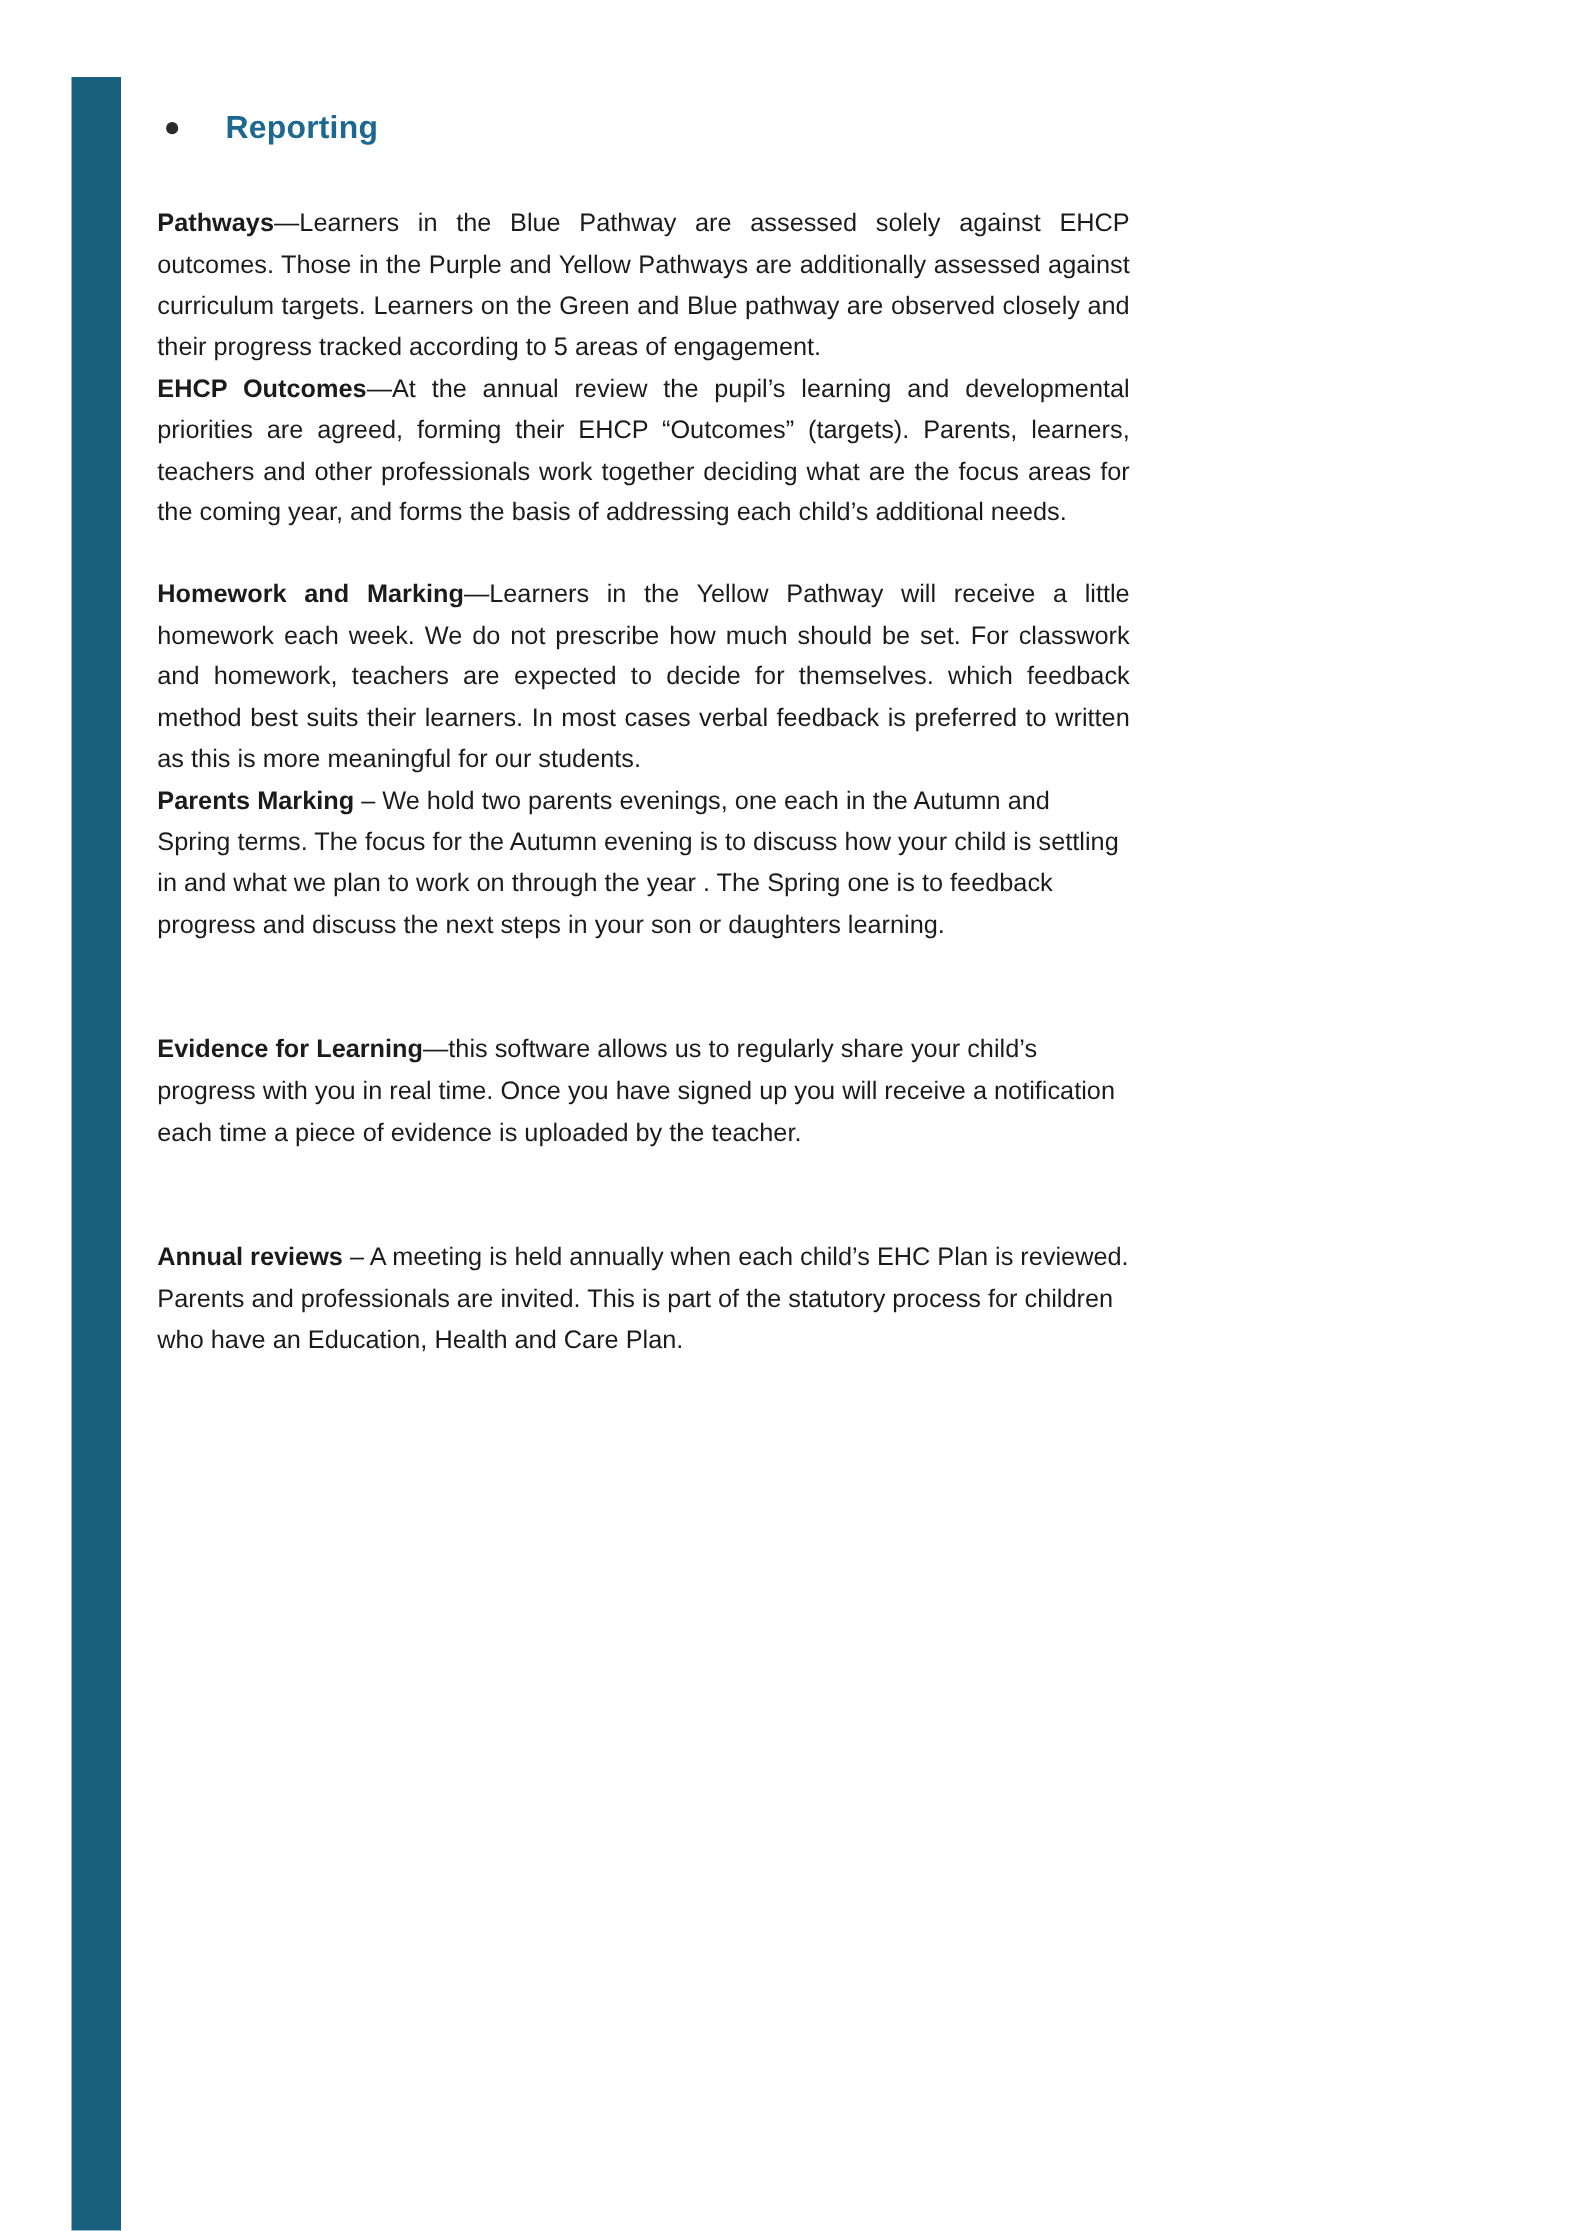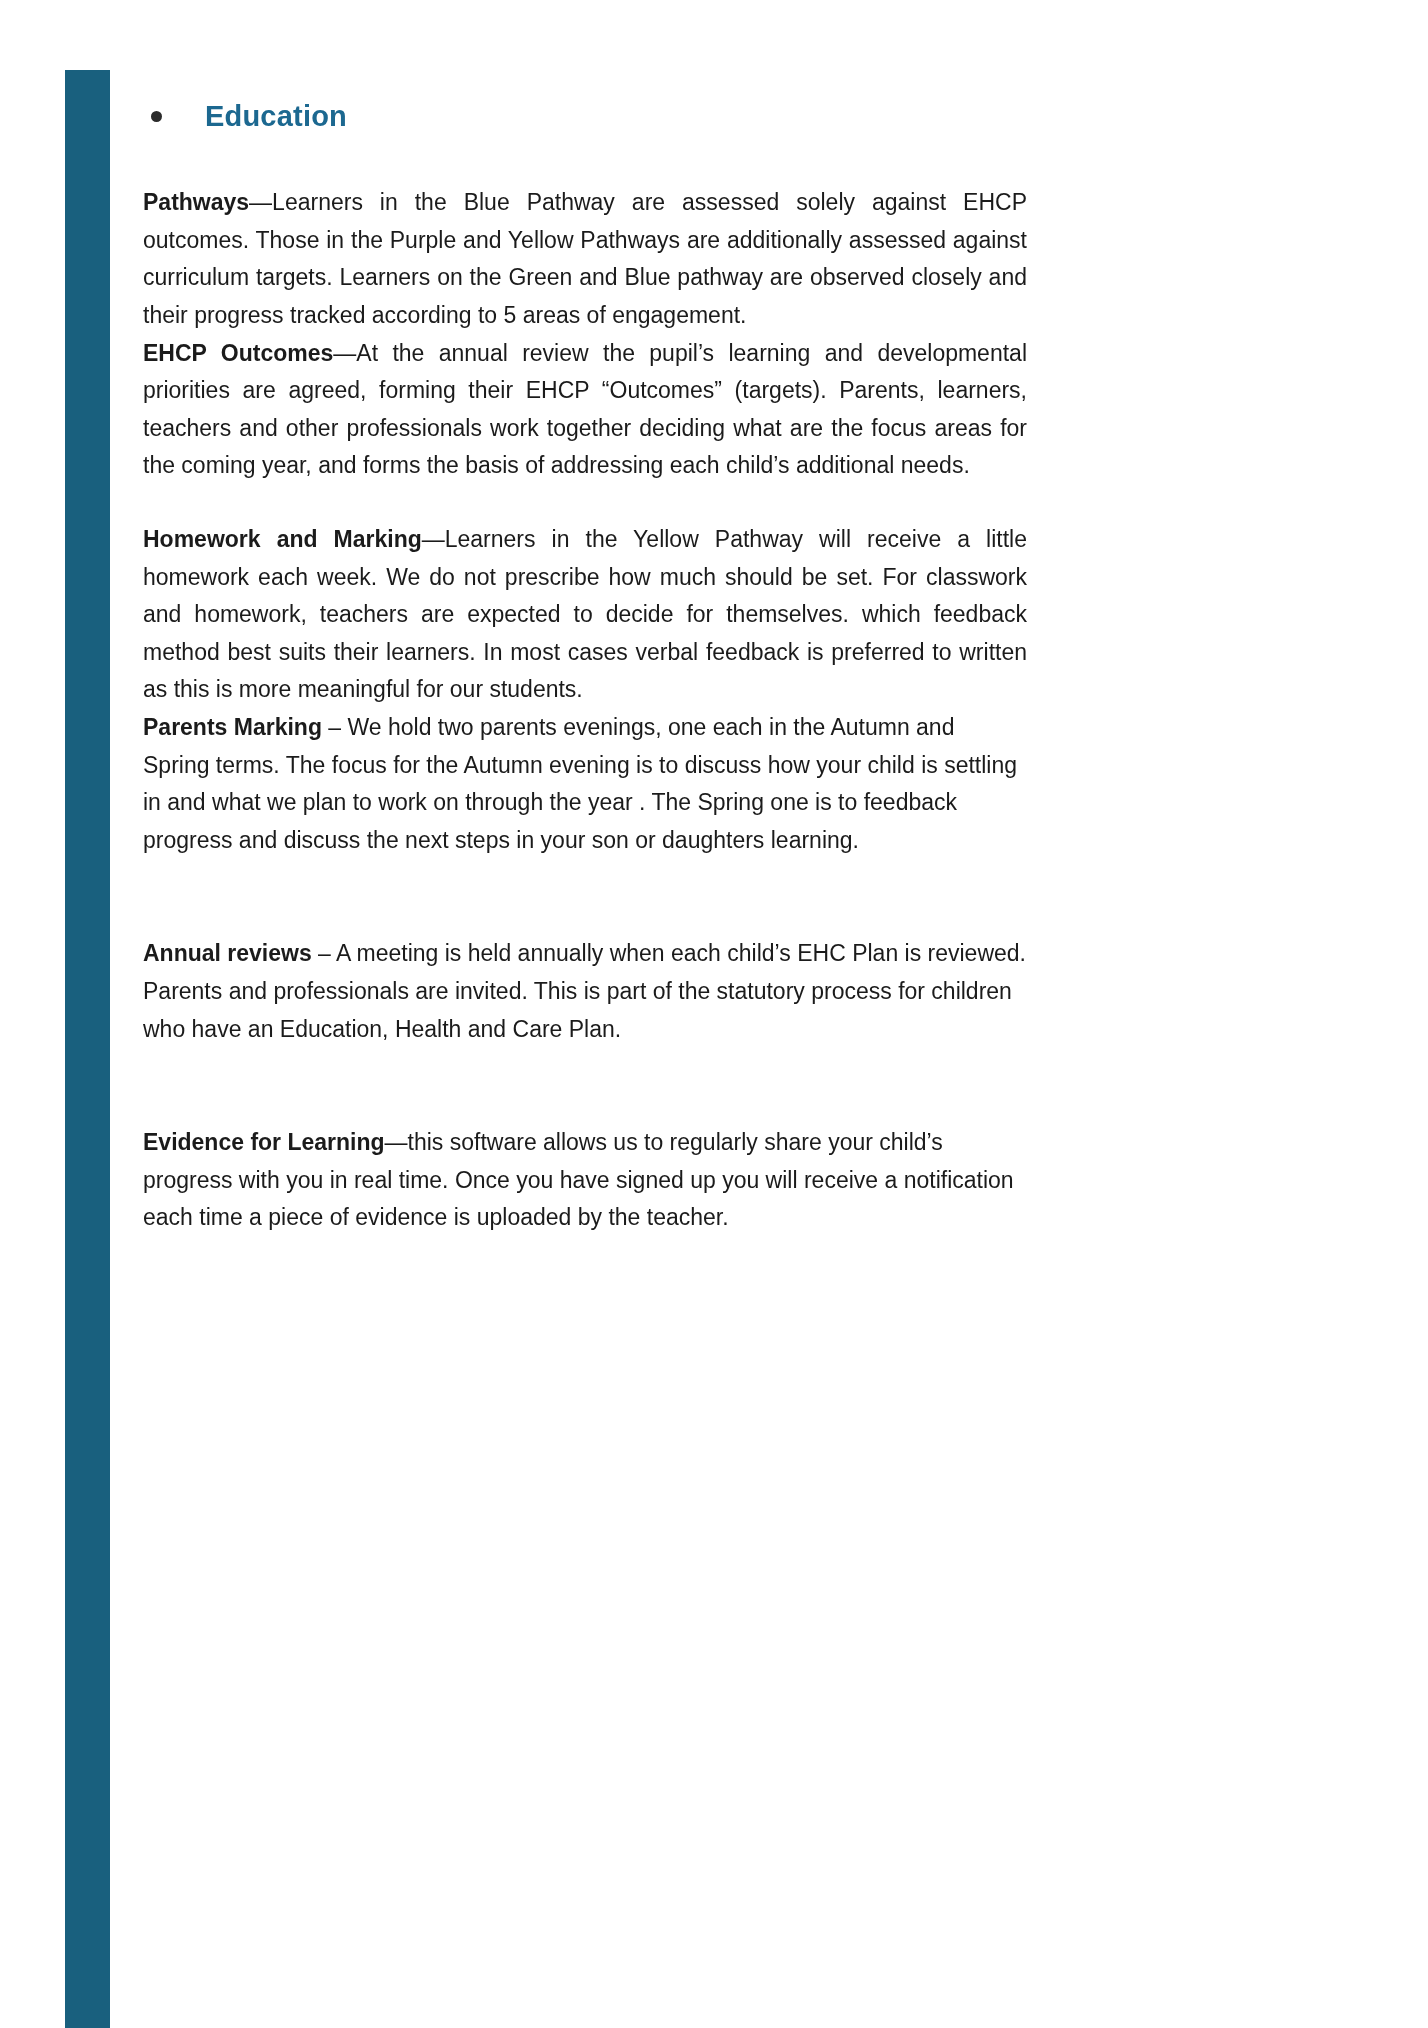--- a/index.html
+++ b/index.html
@@ -80,31 +80,31 @@
 <body>
 
 <div class="page">
 
   <div class="accent-bar"></div>
 
   <div class="content">
 
     <div class="heading-row">
       <span class="bullet"></span>
-      <h1 class="heading">Education</h1>
+      <h1 class="heading">Reporting</h1>
     </div>
 
 
     <p class="para justify"><span class="lead">Pathways</span><span class="body-text">—Learners in the Blue Pathway are assessed solely against EHCP outcomes. Those in the Purple and Yellow Pathways are additionally assessed against curriculum targets. Learners on the Green and Blue pathway are observed closely and their progress tracked according to 5 areas of engagement.</span></p>
 
     <p class="para justify"><span class="lead">EHCP Outcomes</span><span class="body-text">—At the annual review the pupil’s learning and developmental priorities are agreed, forming their EHCP “Outcomes” (targets). Parents, learners, teachers and other professionals work together deciding what are the focus areas for the coming year, and forms the basis of addressing each child’s additional needs.</span></p>
 
     <p class="para justify gap-top-32"><span class="lead">Homework and Marking</span><span class="body-text">—Learners in the Yellow Pathway will receive a little homework each week. We do not prescribe how much should be set. For classwork and homework, teachers are expected to decide for themselves. which feedback method best suits their learners. In most cases verbal feedback is preferred to written as this is more meaningful for our students.</span></p>
 
 
     <p class="para"><span class="lead">Parents Marking</span><span class="body-text"> – We hold two parents evenings, one each in the Autumn and Spring terms. The focus for the Autumn evening is to discuss how your child is settling in and what we plan to work on through the year . The Spring one is to feedback progress and discuss the next steps in your son or daughters learning.</span></p>
 
+    <p class="para gap-top-76"><span class="lead">Evidence for Learning</span><span class="body-text">—this software allows us to regularly share your child’s progress with you in real time. Once you have signed up you will receive a notification each time a piece of evidence is uploaded by the teacher.</span></p>
+
     <p class="para gap-top-76"><span class="lead">Annual reviews</span><span class="body-text"> – A meeting is held annually when each child’s EHC Plan is reviewed. Parents and professionals are invited. This is part of the statutory process for children who have an Education, Health and Care Plan.</span></p>
-
-    <p class="para gap-top-76"><span class="lead">Evidence for Learning</span><span class="body-text">—this software allows us to regularly share your child’s progress with you in real time. Once you have signed up you will receive a notification each time a piece of evidence is uploaded by the teacher.</span></p>
 
   </div>
 </div>
 
 </body></html>

